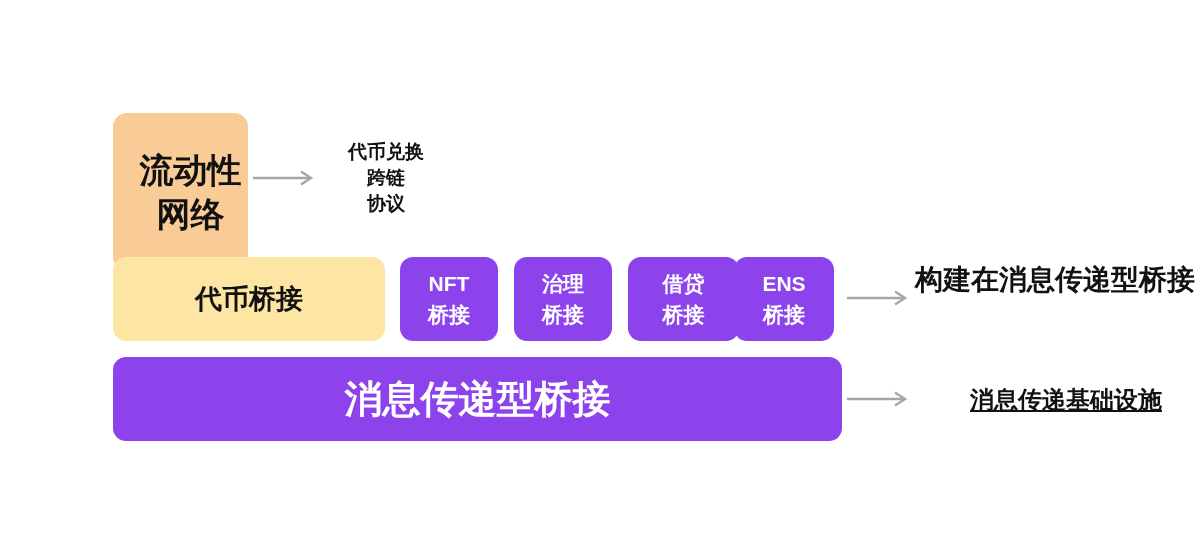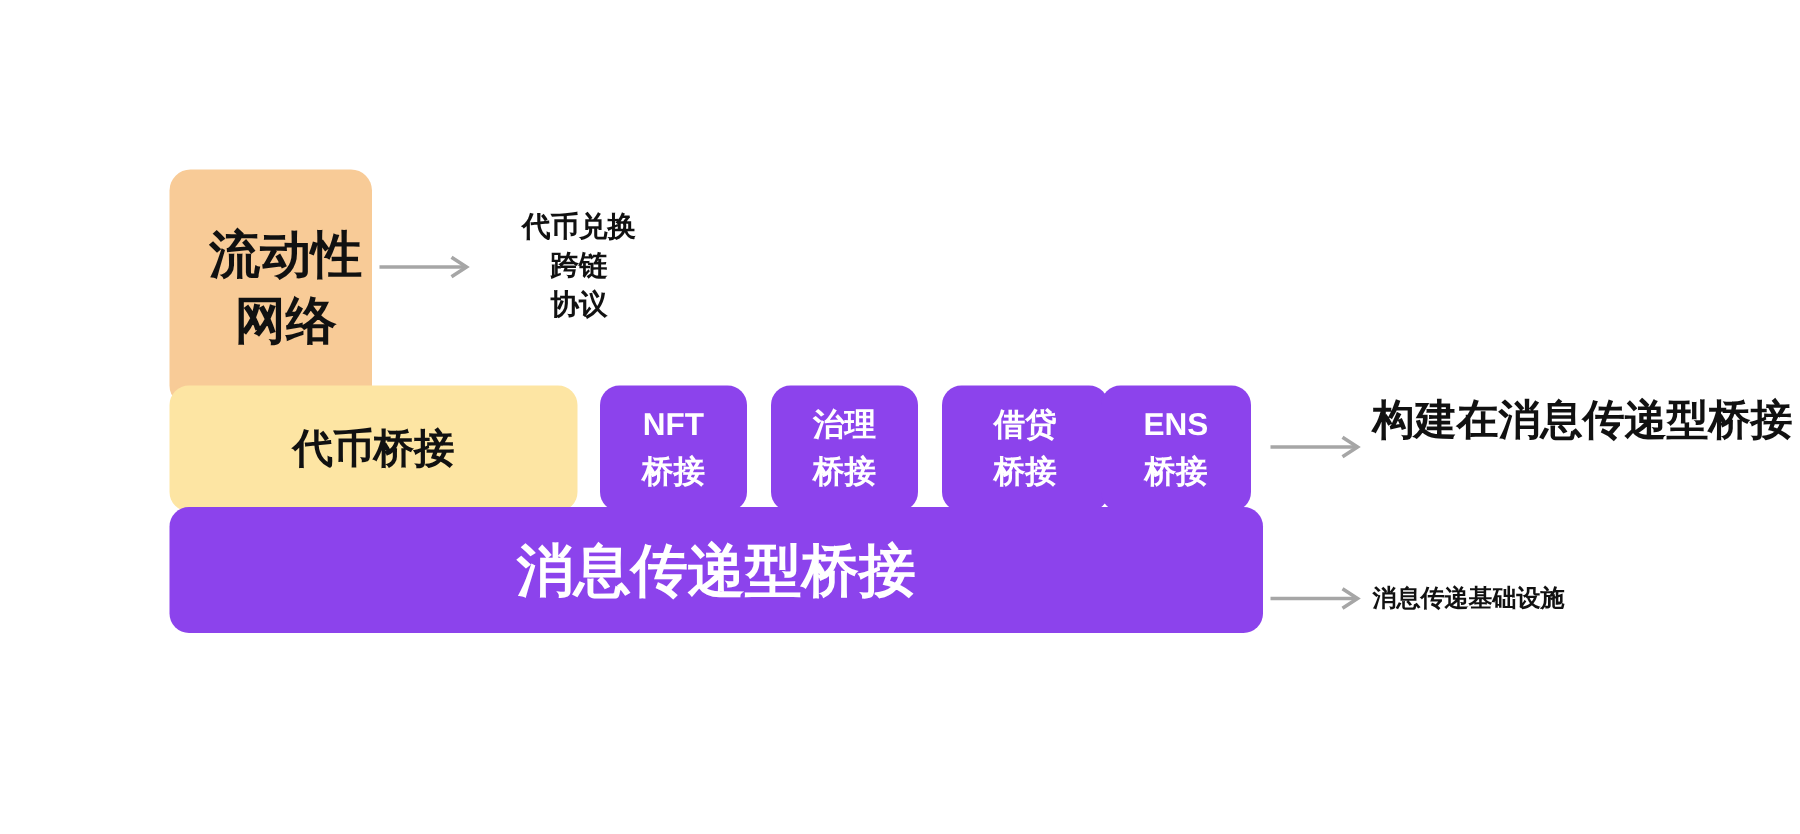--- a/index.html
+++ b/index.html
@@ -39,41 +39,41 @@
   }
   .app-box {
     top: 257px; width: 98px; height: 84px;
     font-size: 21px; line-height: 31px; border-radius: 13px;
   }
   .app-box-0 { left: 400px; }
   .app-box-1 { left: 514px; justify-content: center; }
   .app-box-2 { left: 628px; width: 111px; }
   .app-box-3 { left: 734px; width: 100px; }
   .message-bridge-box {
-    left: 113px; top: 338px; width: 729px; height: 84px;
+    left: 113px; top: 357px; width: 729px; height: 84px;
     font-size: 38px; border-radius: 13px;
   }
 
   .annotation {
     position: absolute;
     font-weight: bold;
     color: #111111;
   }
   .annotation-liquidity {
     left: 330px; top: 139px; width: 112px;
     text-align: center;
     font-size: 19px; line-height: 26px;
   }
   .annotation-apps {
     left: 915px; top: 261px;
     font-size: 28px; line-height: 37px;
   }
   .annotation-message {
-    left: 915px; top: 386px;
-    font-size: 16px; line-height: 28px;
+    left: 970px; top: 386px;
+    font-size: 24px; line-height: 28px; text-decoration: underline;
   }
 
   .arrow {
     position: absolute;
     width: 66px; height: 18px;
   }
   .arrow svg { display: block; }
   .arrow-1 { left: 252px; top: 169px; }
   .arrow-2 { left: 846px; top: 289px; }
   .arrow-3 { left: 846px; top: 390px; }

